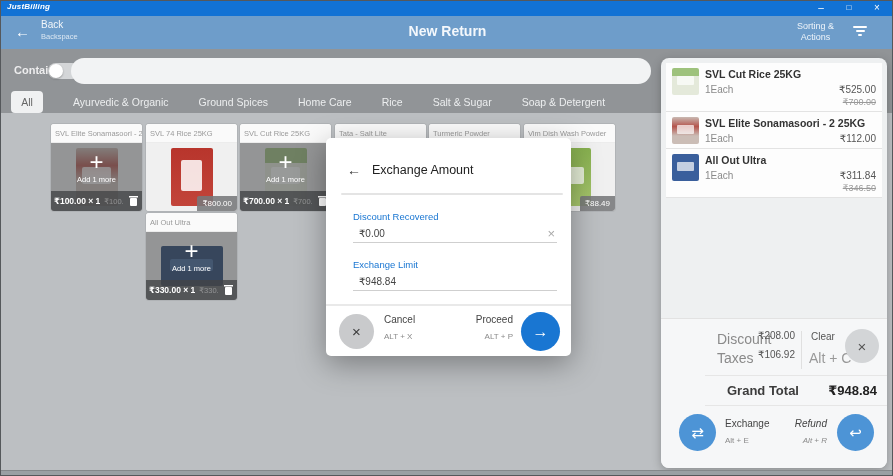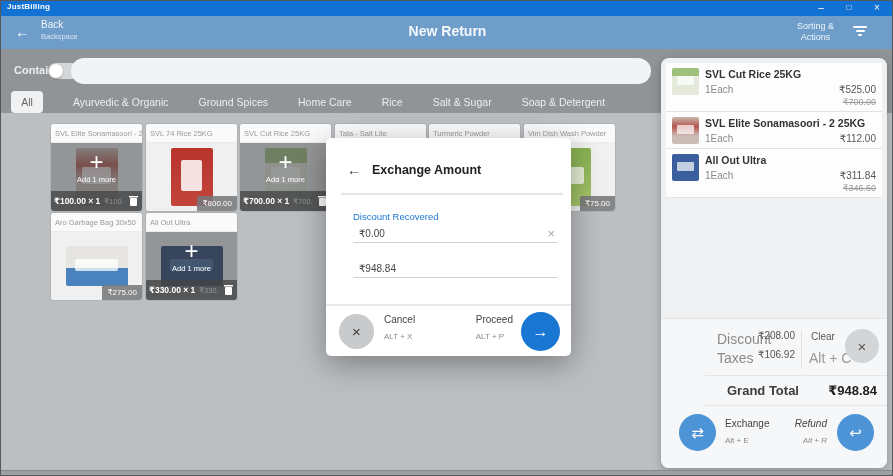--- a/index.html
+++ b/index.html
@@ -2,21 +2,21 @@
 <html><head>
 <meta charset="utf-8">
 <style>
   * { margin:0; padding:0; box-sizing:border-box; }
   html,body { background:#5a5d60; }
   body { font-family:"Liberation Sans","DejaVu Sans",sans-serif; }
   #app { position:relative; width:893px; height:476px; background:#bcbfc2; overflow:hidden; border:1px solid #55585b; }
 
   
   .titlebar { position:absolute; left:0; top:0; width:893px; height:15px; background:#1272d4; color:#fff; z-index:5; }
-  .logo { position:absolute; left:6px; top:1px; font-size:8px; font-weight:bold; letter-spacing:.2px; }
+  .logo { position:absolute; left:6px; top:1px; font-size:8px; font-style:italic; font-weight:bold; letter-spacing:.2px; }
   .winbtn { position:absolute; top:0; width:26px; height:15px; text-align:center; font-size:10px; line-height:14px; color:#fff; cursor:default; }
   .winbtn.min { right:60px; } .winbtn.max { right:32px; font-size:8px; } .winbtn.close { right:4px; }
 
   
   .header { position:absolute; left:0; top:15px; width:893px; height:33px; background:#6e9dca; color:#fff; z-index:5; }
   .back-arrow { position:absolute; left:14px; top:7px; font-size:15px; }
   .back-labels { position:absolute; left:40px; top:3px; }
   .back-labels .l1 { font-size:10px; color:#f2f6fa; }
   .back-labels .l2 { font-size:7.5px; color:rgba(255,255,255,.75); margin-top:2px; }
   .page-title { position:absolute; left:0; right:0; top:7px; text-align:center; font-size:14px; font-weight:bold; color:#f4f8fc; }
@@ -59,33 +59,33 @@
   .tile .addmore { font-size:7.5px; margin-top:0; }
   .cart-bar { position:absolute; left:0; right:0; bottom:0; height:20px; background:rgba(66,68,70,.78); display:flex; align-items:center; padding:0 3px; gap:4px; }
   .cart-bar .line { color:#fff; font-size:8.5px; font-weight:bold; white-space:nowrap; }
   .cart-bar .ghost { color:rgba(255,255,255,.35); font-size:7.5px; white-space:nowrap; overflow:hidden; flex:1; }
   .trash { width:11px; height:12px; flex:0 0 auto; }
 
   
   .modal { position:absolute; left:325px; top:137px; width:245px; height:218px; background:#fff; border-radius:5px; box-shadow:0 8px 30px rgba(0,0,0,.35); z-index:20; }
   .m-head { display:flex; align-items:center; gap:11px; padding:24px 0 0 21px; }
   .m-back { font-size:14px; color:#333; }
-  .m-title { font-size:12.5px; font-weight:bold; color:#222; }
+  .m-title { font-size:12.5px; font-weight:normal; color:#222; }
   .m-div { height:2px; background:#e4e4e4; border-radius:1px; margin:15px 8px 0 15px; }
   .field { margin:16px 14px 0 27px; }
   .field .flabel { font-size:9.5px; color:#1976d2; }
   .field .frow { display:flex; align-items:center; border-bottom:1px solid #cfcfcf; padding:4px 2px 3px 6px; margin-top:2px; }
   .field .fvalue { flex:1; font-size:10px; color:#444; }
   .field .fclear { font-size:13px; color:#a9a9a9; line-height:10px; }
   .m-foot { position:absolute; left:0; right:0; bottom:0; height:52px; border-top:2px solid #e9e9e9; }
   .circle { border-radius:50%; display:flex; align-items:center; justify-content:center; }
   .c-cancel { position:absolute; left:13px; top:8px; width:35px; height:35px; background:#c9cacc; color:#3a3a3a; font-size:15px; }
   .c-proceed { position:absolute; right:11px; top:6px; width:39px; height:39px; background:#1976d2; color:#fff; font-size:16px; }
   .m-cancel-txt { position:absolute; left:58px; top:8px; }
-  .m-proceed-txt { position:absolute; right:58px; top:8px; }
+  .m-proceed-txt { position:absolute; right:58px; top:8px; text-align:right; }
   .btn-l1 { font-size:10px; color:#444; }
   .btn-l2 { font-size:8px; color:#8a8a8a; margin-top:7px; }
 
   
   .panel { position:absolute; left:660px; top:57px; width:226px; height:410px; background:#eef0f1; border-radius:8px; box-shadow:0 3px 10px rgba(0,0,0,.25); overflow:hidden; z-index:6; }
   .cart-rows { padding:5px 5px 0; }
   .crow { background:#fdfdfd; border-bottom:1px solid #e3e3e3; padding:5px 6px 4px; display:flex; }
   .cthumb { width:27px; height:27px; border-radius:2px; margin-right:6px; flex:0 0 auto; position:relative; }
   .cthumb::after { content:""; position:absolute; left:18%; top:30%; width:64%; height:34%; background:rgba(255,255,255,.7); border-radius:1px; }
   .th-green { background:linear-gradient(#9ec27c 30%,#e4e9da 30%); }
@@ -222,30 +222,23 @@
     <div class="t-img">
         <div class="pimg img-white"></div>
       </div>
   </div>
 
   <div class="tile" style="left:523px;top:123px;">
     <div class="t-name">Vim Dish Wash Powder</div>
     <div class="t-img">
         <div class="pimg img-vim"></div>
       </div>
-    <div class="price-badge">₹75.00</div>
-  </div>
-
-  <div class="tile" style="left:50px;top:212px;">
-    <div class="t-name">Aro Garbage Bag 30x50</div>
-    <div class="t-img">
-        <div class="pimg wide img-garbage"></div>
-      </div>
-    <div class="price-badge">₹275.00</div>
-  </div>
+    <div class="price-badge">₹88.49</div>
+  </div>
+
 
   <div class="tile" style="left:145px;top:212px;">
     <div class="t-name">All Out Ultra</div>
     <div class="t-img">
         <div class="pimg wide img-navy"></div>
       </div>
     <div class="overlay">
       <div class="plus">+</div>
       <div class="addmore">Add 1 more</div>
     </div>
@@ -269,20 +262,21 @@
 
     <div class="field">
       <div class="flabel">Discount Recovered</div>
       <div class="frow">
         <span class="fvalue">₹0.00</span>
         <span class="fclear">×</span>
       </div>
     </div>
 
     <div class="field">
+      <div class="flabel">Exchange Limit</div>
       <div class="frow">
         <span class="fvalue">₹948.84</span>
       </div>
     </div>
 
     <div class="m-foot">
       <div class="circle c-cancel">
           <span>×</span>
         </div>
       <div class="m-cancel-txt">

